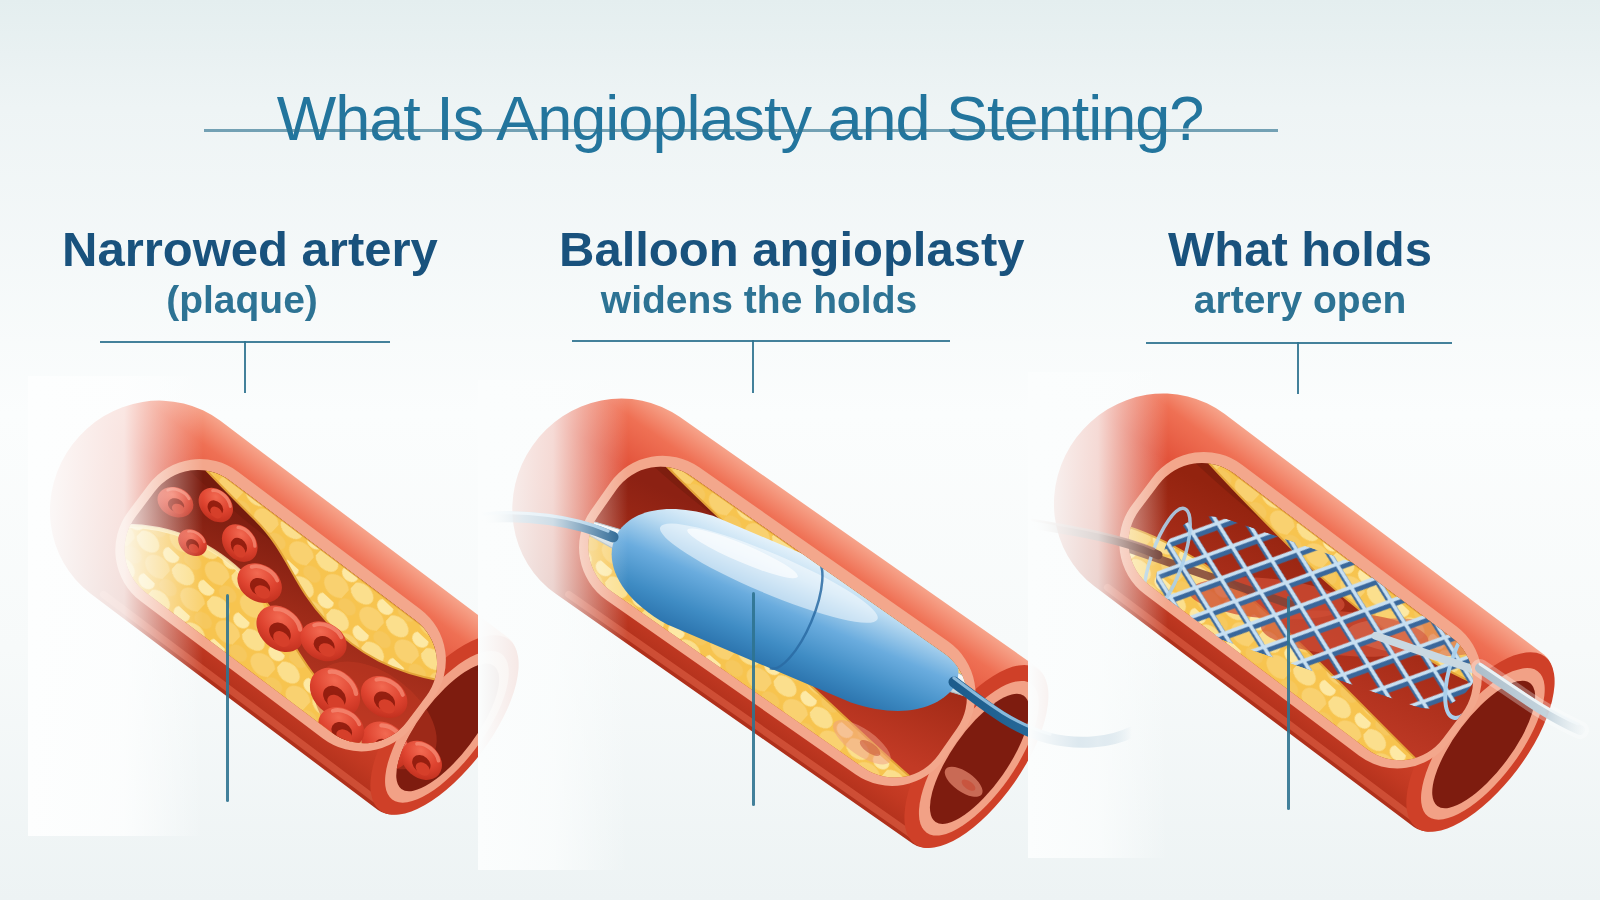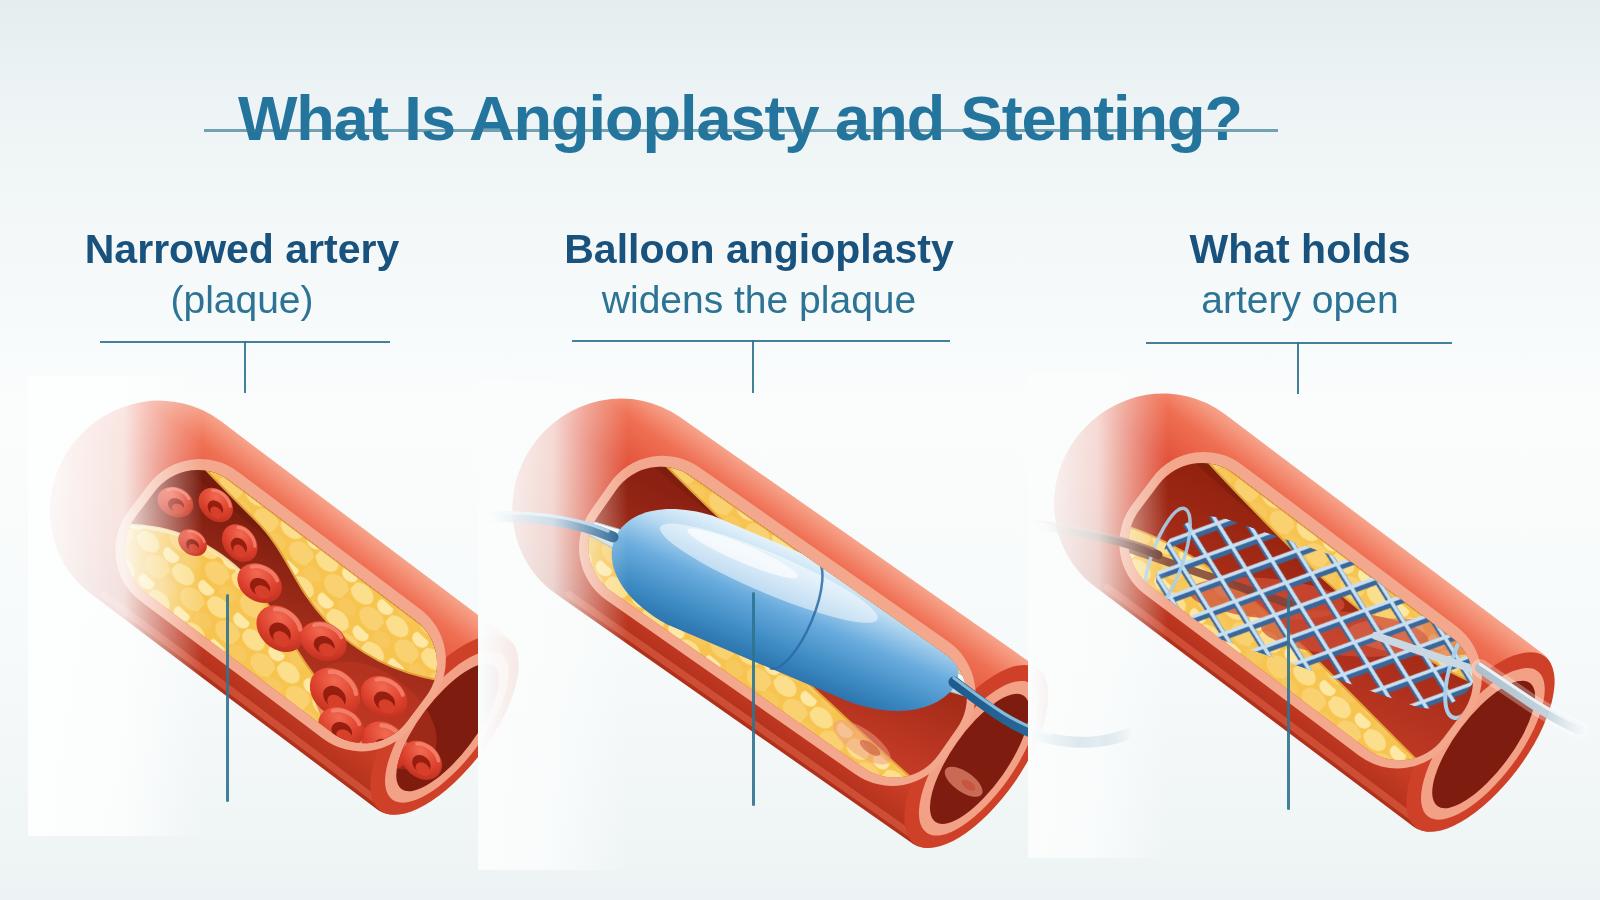--- a/index.html
+++ b/index.html
@@ -13,26 +13,26 @@
   }
   *{box-sizing:border-box;}
   html,body{margin:0;padding:0;}
   body{
     width:1600px;height:900px;overflow:hidden;position:relative;
     background:linear-gradient(180deg,var(--bg-top) 0%,#eef4f5 12%,var(--bg-mid) 46%,#f7fafa 72%,var(--bg-bottom) 100%);
     font-family:"Liberation Sans","DejaVu Sans",sans-serif;
   }
   .page-title{
     position:absolute;left:150px;top:40px;width:1180px;text-align:center;
-    font-size:63px;font-weight:700;color:var(--title-teal);letter-spacing:-1px;white-space:nowrap;
+    font-size:63px;font-weight:400;color:var(--title-teal);letter-spacing:-1px;white-space:nowrap;
   }
   .title-rule{position:absolute;left:204px;top:129px;width:1074px;height:3px;background:var(--pointer-line);opacity:.65;}
   .label{position:absolute;text-align:center;}
-  .label .l1{font-size:41px;font-weight:700;color:var(--label-strong);line-height:51px;white-space:nowrap;}
-  .label .l2{font-size:39px;font-weight:400;color:var(--label-soft);line-height:50px;white-space:nowrap;}
+  .label .l1{font-size:49px;font-weight:700;color:var(--label-strong);line-height:51px;white-space:nowrap;}
+  .label .l2{font-size:39px;font-weight:700;color:var(--label-soft);line-height:50px;white-space:nowrap;}
   .label1{left:62px;top:224px;width:360px;}
   .label2{left:559px;top:224px;width:400px;}
   .label3{left:1130px;top:224px;width:340px;}
   .bracket{position:absolute;height:2px;background:var(--pointer-line);opacity:.9;}
   .b1{left:100px;top:341px;width:290px;}
   .b2{left:572px;top:340px;width:378px;}
   .b3{left:1146px;top:342px;width:306px;}
   .tick{position:absolute;width:2px;background:var(--pointer-line);opacity:.9;}
   .t1{left:244px;top:341px;height:52px;}
   .t2{left:752px;top:340px;height:53px;}
@@ -138,21 +138,21 @@
         </g>
       </g>
       <rect x="0" y="0" width="175" height="460" fill="url(#p1fade)"></rect>
     </svg>
     <div class="leader ld1"></div>
   </section>
 
   <section>
     <div class="label label2">
       <div class="l1">Balloon angioplasty</div>
-      <div class="l2">widens the plaque</div>
+      <div class="l2">widens the holds</div>
     </div>
     <div class="bracket b2"></div>
     <div class="tick t2"></div>
 
     <svg class="art art2" width="660" height="490" viewBox="0 0 660 490">
       <defs>
         <linearGradient id="p2tube" gradientUnits="userSpaceOnUse" x1="0" y1="-110" x2="0" y2="110">
           <stop offset="0" stop-color="#f7a78e"></stop>
             <stop offset=".14" stop-color="#ef7054"></stop>
           <stop offset=".34" stop-color="#e25139"></stop>

